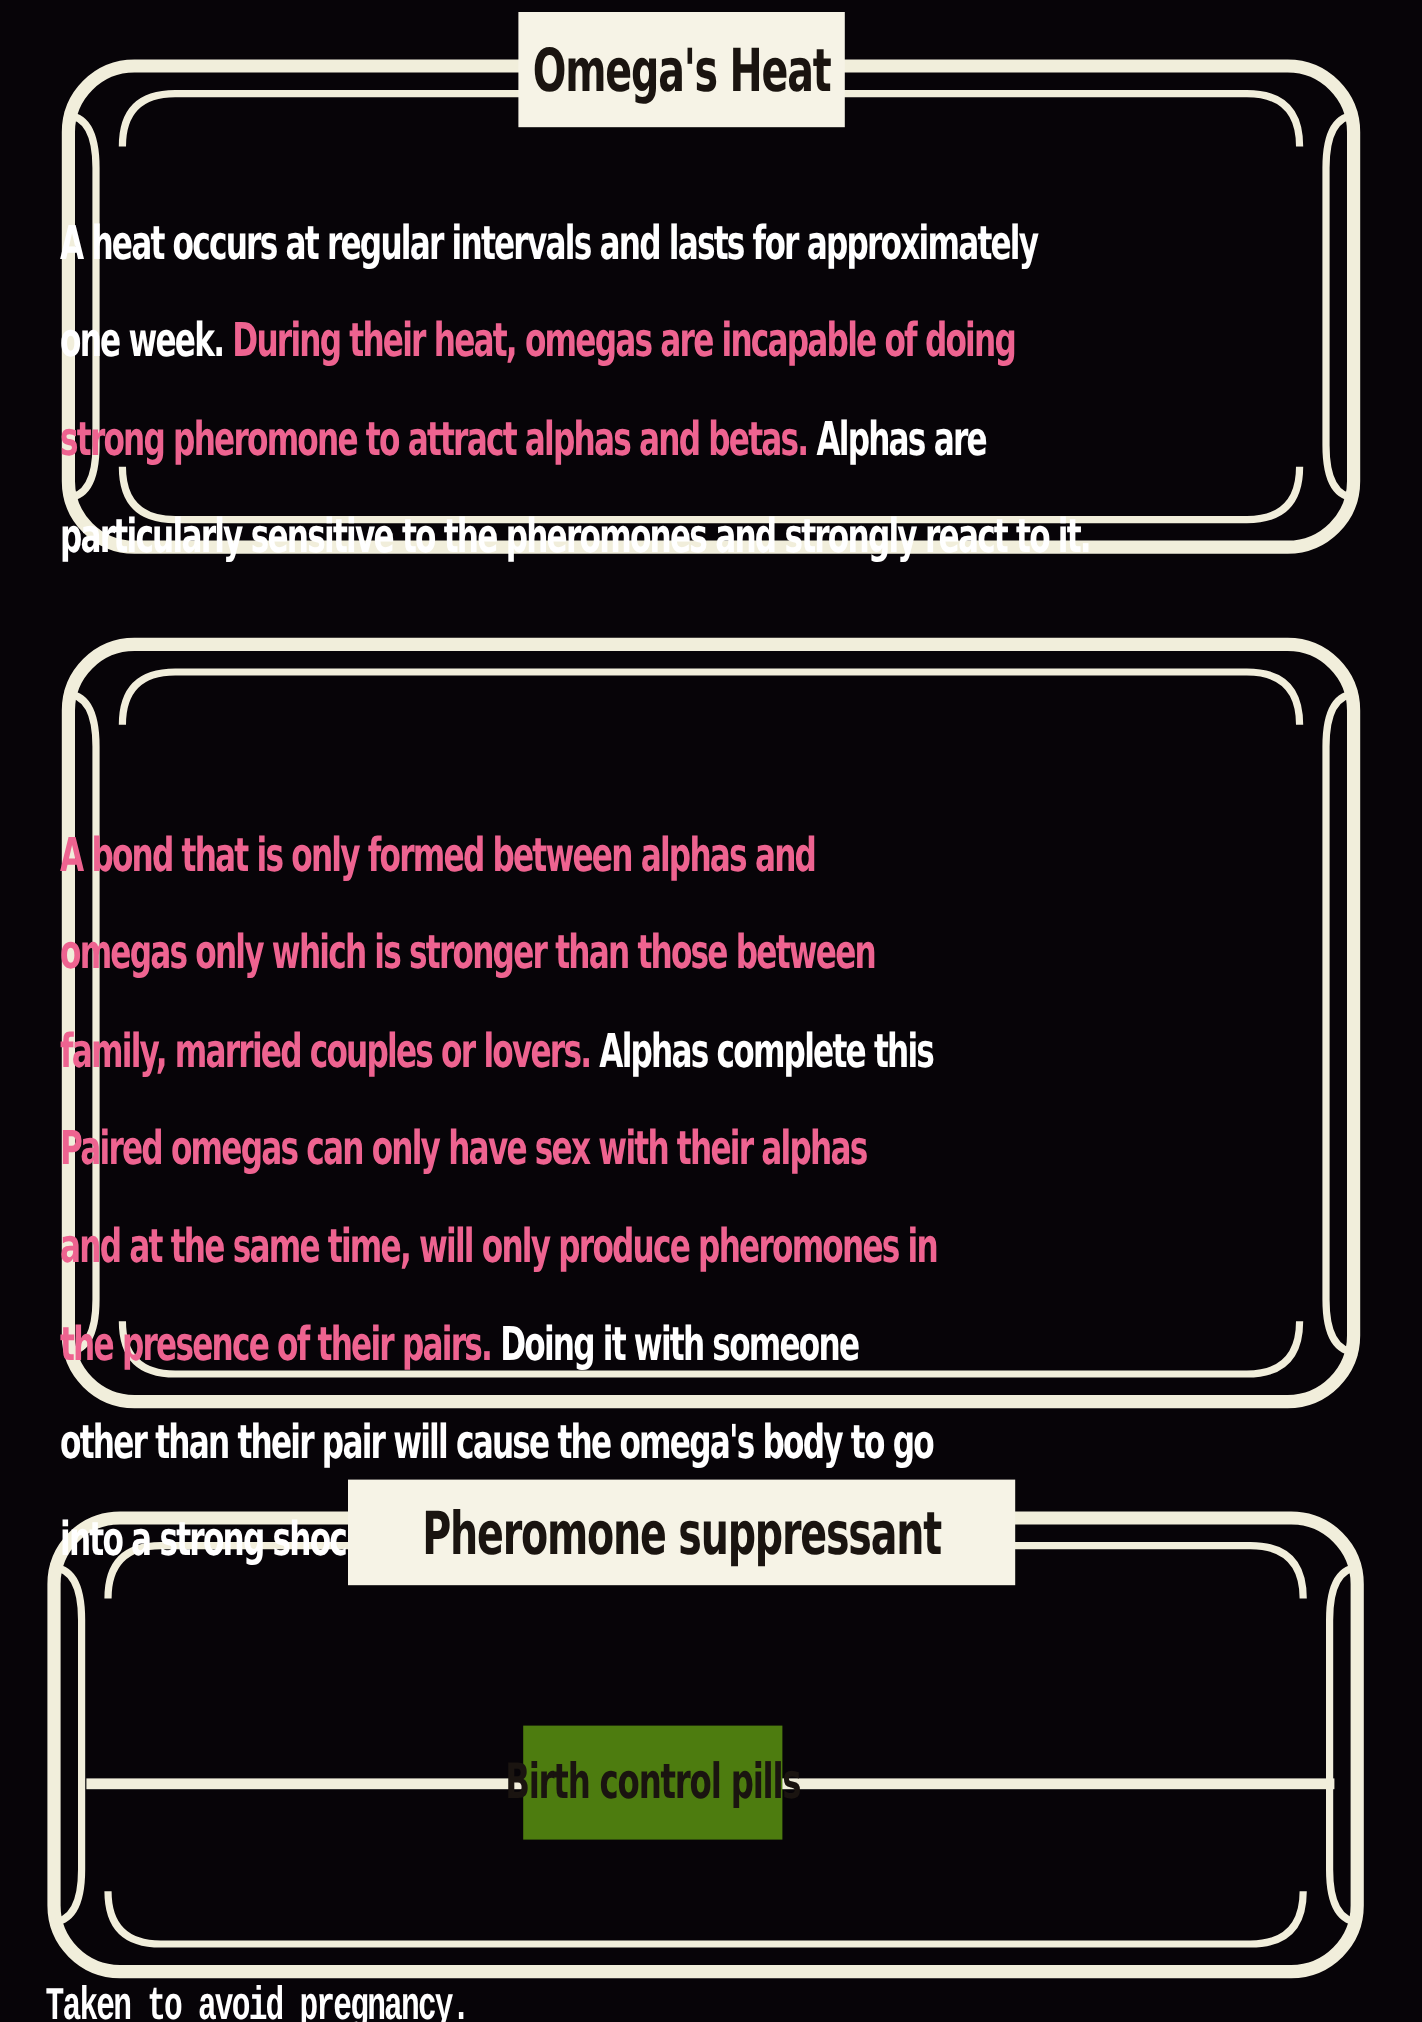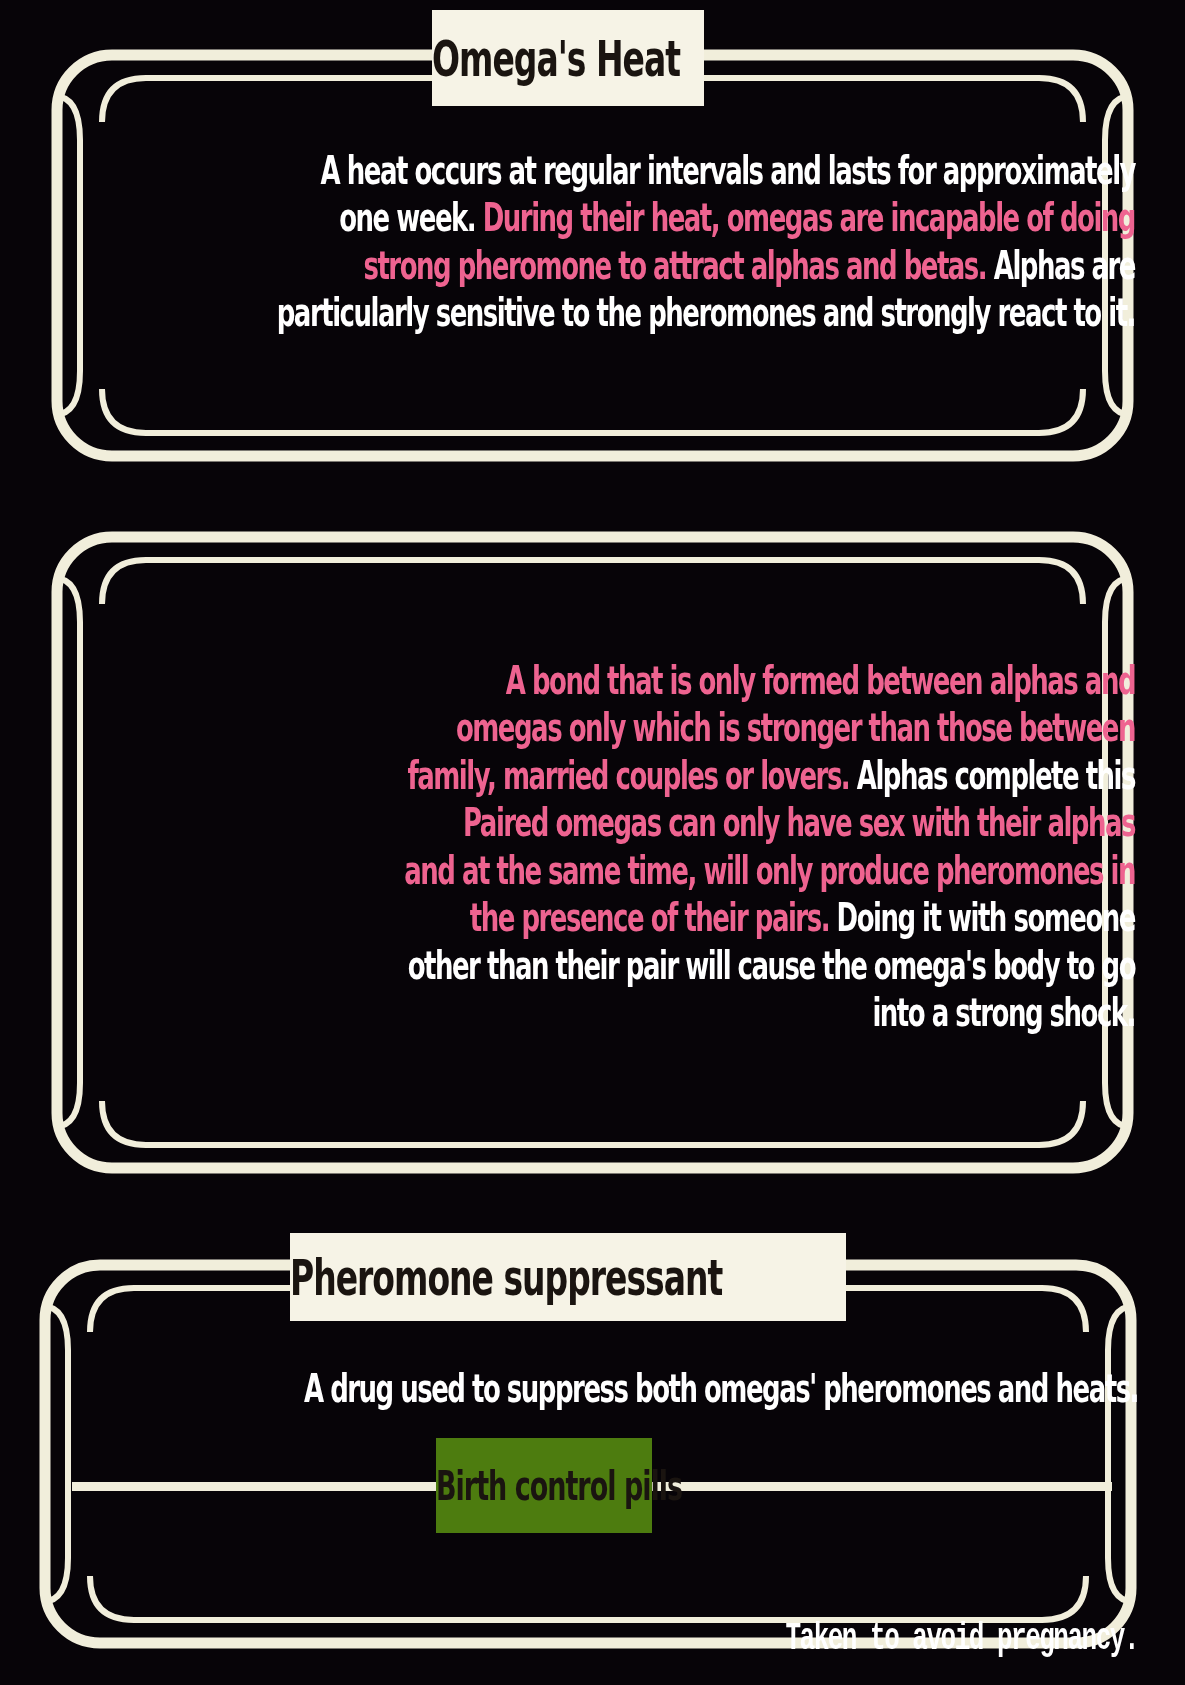--- a/index.html
+++ b/index.html
@@ -3,31 +3,31 @@
 <meta charset="utf-8">
 <style>
   html,body{margin:0;padding:0;background:#000;}
   .canvas{
     position:relative;width:1185px;height:1685px;overflow:hidden;
     background:#070408;
     font-family:"DejaVu Sans", sans-serif;
   }
   svg.frame{position:absolute;overflow:visible;display:block;}
   .titlebox{
-    position:absolute;display:flex;align-items:center;justify-content:flex-start;
+    position:absolute;display:flex;align-items:center;justify-content:center;
     background:#f6f3e6;z-index:5;
   }
   .titlebox .tb-text{
     font-weight:bold;color:#1a1410;transform:scaleY(1.5);
     letter-spacing:-1px;white-space:nowrap;
   }
   .textblock{position:absolute;z-index:4;}
   .tline{
-    display:flex;align-items:center;justify-content:flex-end;
-    height:47.5px;white-space:nowrap;
+    display:flex;align-items:center;justify-content:flex-start;
+    height:47.5px;white-space:nowrap;margin-top:34px;
   }
   .tline .scale{
     transform:scaleY(1.5);font-weight:bold;font-size:26px;
     letter-spacing:-1.5px;white-space:nowrap;
   }
   .seg-white{color:#ffffff;}
   .seg-pink{color:#ee6390;}
   .divider{position:absolute;background:#f1eedb;z-index:3;}
 </style>
 </head>
@@ -104,25 +104,20 @@
         <span class="scale"><span class="seg-pink">the presence of their pairs. </span><span class="seg-white">Doing it with someone</span></span>
       </div>
       <div class="tline">
         <span class="scale"><span class="seg-white">other than their pair will cause the omega's body to go</span></span>
       </div>
       <div class="tline">
         <span class="scale"><span class="seg-white">into a strong shock.</span></span>
       </div>
     </div>
 
-  <div class="textblock" style="left:38px;top:1364px;width:1100px;">
-      <div class="tline">
-        <span class="scale"><span class="seg-white">A drug used to suppress both omegas' pheromones and heats.</span></span>
-      </div>
-    </div>
 
   <div class="textblock" style="left:38px;top:1614px;width:1100px;font-size:0;font-family:Liberation Mono, monospace;">
       <div class="tline">
         <span class="scale"><span class="seg-white">Taken to avoid pregnancy.</span></span>
       </div>
     </div>
 
 </div>
 
 </body></html>

